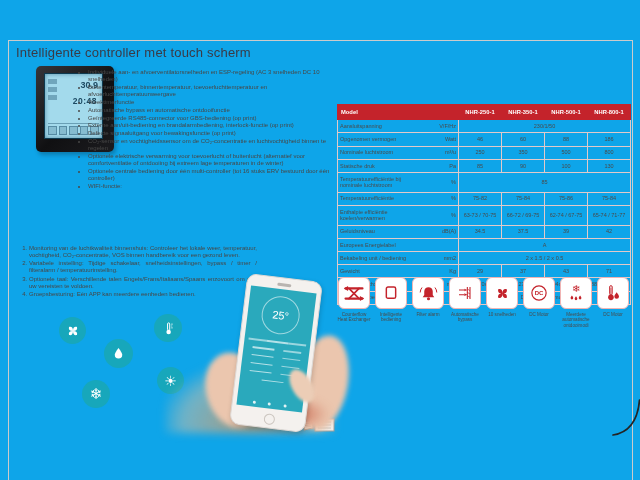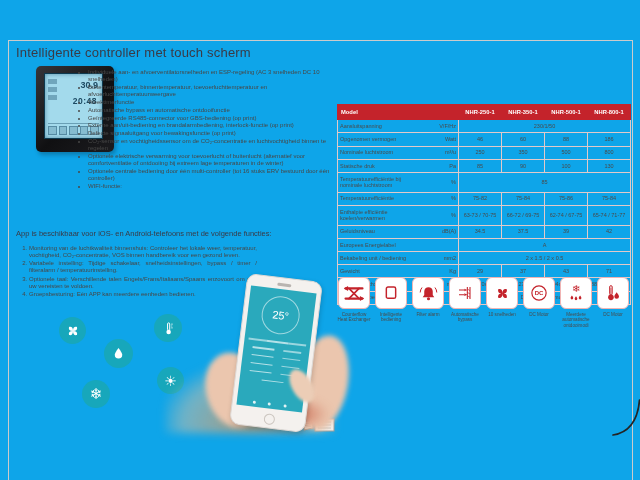--- a/index.html
+++ b/index.html
@@ -124,21 +124,20 @@
       <li data-name="feature-item">Automatische bypass en automatische ontdooifunctie</li>
       <li data-name="feature-item">Geïntegreerde RS485-connector voor GBS-bediening (op print)</li>
       <li data-name="feature-item">Externe aan/uit-bediening en brandalarmbediening, interlock-functie (op print)</li>
       <li data-name="feature-item">Defecte signaaluitgang voor bewakingsfunctie (op print)</li>
       <li data-name="feature-item">CO₂-sensor en vochtigheidssensor om de CO₂-concentratie en luchtvochtigheid binnen te regelen</li>
       <li data-name="feature-item">Optionele elektrische verwarming voor toevoerlucht of buitenlucht (alternatief voor comfortventilatie of ontdooiing bij extreem lage temperaturen in de winter)</li>
       <li data-name="feature-item">Optionele centrale bediening door één multi-controller (tot 16 stuks ERV bestuurd door één controller)</li>
       <li data-name="feature-item">WIFI-functie:</li>
     </ul>
 
-  <div class="app-intro" data-name="app-intro">App is beschikbaar voor iOS- en Android-telefoons met de volgende functies:</div>
   <ol class="app-fns" id="app-functions" data-name="app-functions-list">
       <li data-name="app-function-item">Monitoring van de luchtkwaliteit binnenshuis: Controleer het lokale weer, temperatuur, vochtigheid, CO₂-concentratie, VOS binnen handbereik voor een gezond leven.</li>
       <li data-name="app-function-item">Variabele instelling: Tijdige schakelaar, snelheidsinstellingen, bypass / timer / filteralarm / temperatuurinstelling.</li>
       <li data-name="app-function-item">Optionele taal: Verschillende talen Engels/Frans/Italiaans/Spaans enzovoort om aan uw vereisten te voldoen.</li>
       <li data-name="app-function-item">Groepsbesturing: Eén APP kan meerdere eenheden bedienen.</li>
     </ol>
 
   <div id="teal-cluster" data-name="app-capability-icons">
       <div class="teal-ic" data-name="fan-icon">
         <svg width="16" height="16" viewBox="0 0 24 24">

